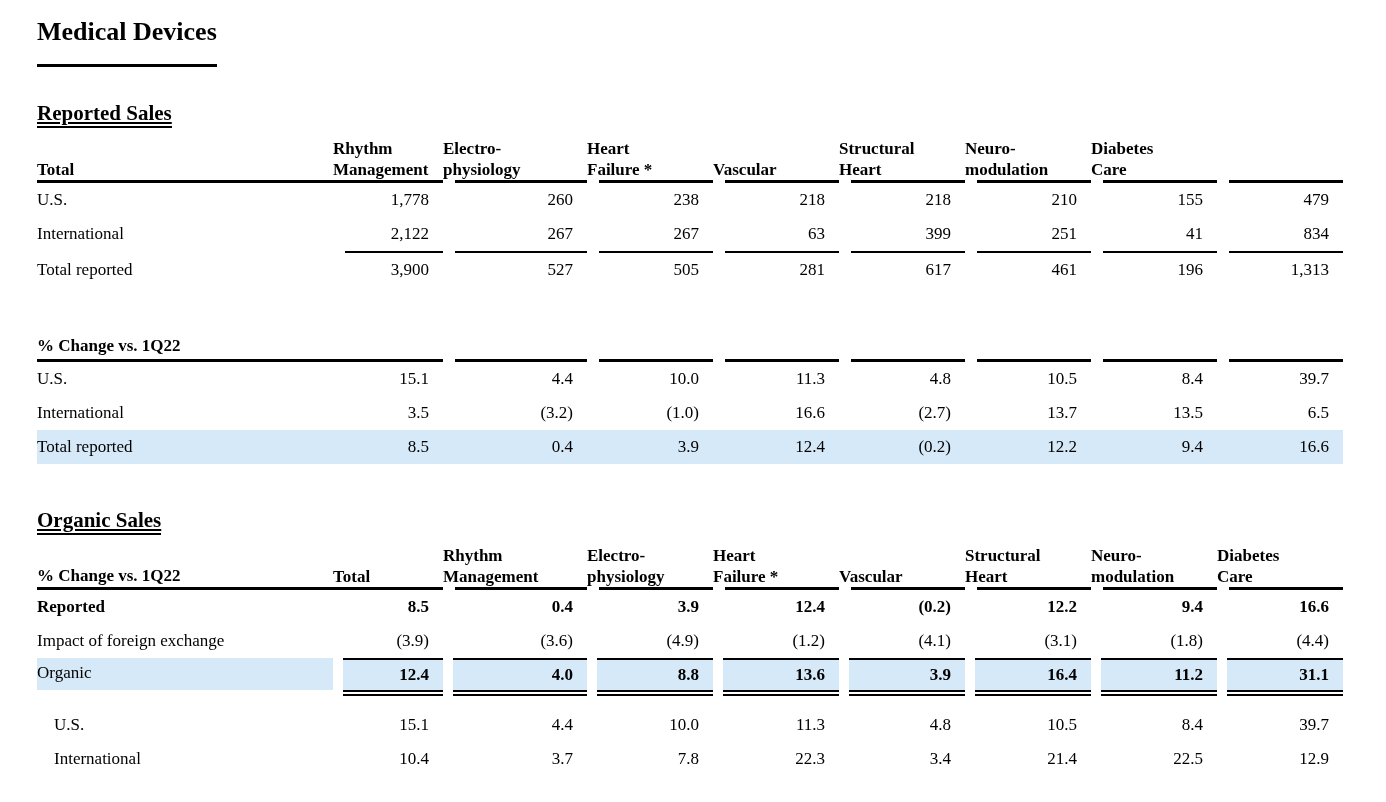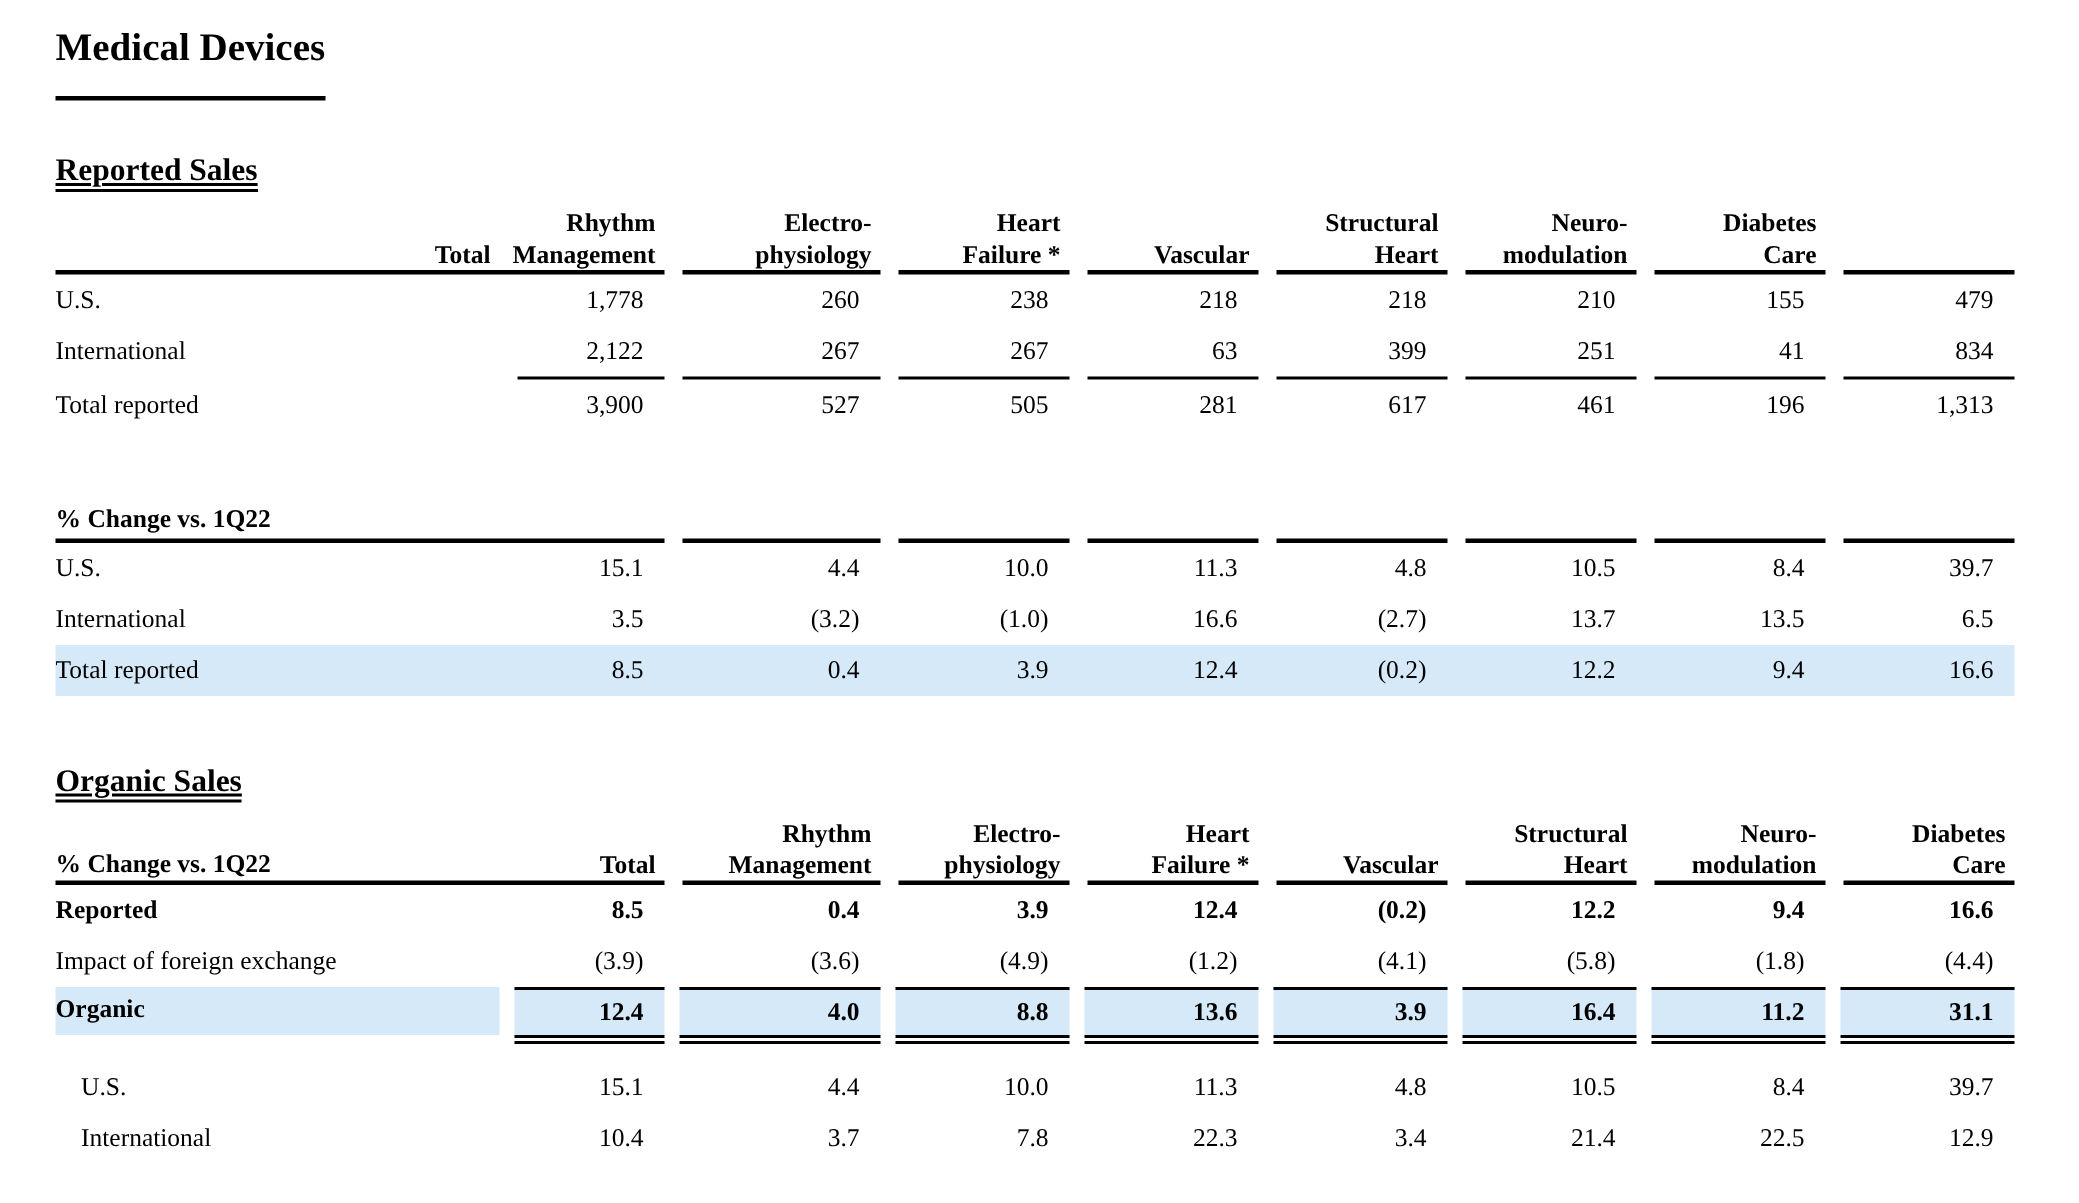--- a/index.html
+++ b/index.html
@@ -21,41 +21,41 @@
   .h2{
     display:inline-block;font-size:21px;font-weight:bold;
     border-bottom:2px solid #000;padding-bottom:1px;line-height:24px;text-decoration:underline;
   }
   .h2-reported{margin-top:34px;}
   .h2-organic{margin-top:44px;}
   .grid{display:grid;grid-template-columns:var(--cols);width:1306px;}
   
   .headrow{margin-top:10px;align-items:end;}
   .hlabel{font-weight:bold;line-height:22px;align-self:end;}
-  .hcol{font-weight:bold;text-align:right;line-height:21px;align-self:end;padding-right:6px;}
+  .hcol{font-weight:bold;text-align:left;line-height:21px;align-self:end;padding-right:6px;}
   .hcol span{display:block;}
   
   .seg{height:0;border-bottom:3px solid var(--rule);margin-left:12px;}
   .segA{grid-column:1 / 3;margin-left:0;}
   .thin{border-bottom-width:2px;}
   .dseg{height:0;border-bottom:6px double var(--rule);margin-left:10px;}
   .empty{border:none;}
   
   .drow > div{line-height:34px;}
   .num{text-align:right;padding-right:14px;white-space:nowrap;}
   .lab{text-align:left;white-space:nowrap;}
   .bold{font-weight:bold;}
   .indent{padding-left:17px;}
   .hlrow{background:var(--hl);}
   
   .pctrow{margin-top:46px;}
   .pctrow > div{line-height:26px;font-weight:bold;}
   
   .orow > div{line-height:30px;}
-  .olab{background:var(--hl);font-weight:bold;}
+  .olab{background:var(--hl);font-weight:normal;}
   .onum{background:var(--hl);font-weight:bold;border-top:2px solid var(--rule);margin-left:10px;}
   .spacer10{height:12px;}
 </style>
 </head>
 <body>
 
 <div class="page">
 
   <div><span class="h1">Medical Devices</span></div>
 
@@ -257,21 +257,21 @@
     <div class="num bold">9.4</div>
     <div class="num bold">16.6</div>
   </div>
   <div class="grid drow">
     <div class="lab">Impact of foreign exchange</div>
     <div class="num">(3.9)</div>
     <div class="num">(3.6)</div>
     <div class="num">(4.9)</div>
     <div class="num">(1.2)</div>
     <div class="num">(4.1)</div>
-    <div class="num">(5.8)</div>
+    <div class="num">(3.1)</div>
     <div class="num">(1.8)</div>
     <div class="num">(4.4)</div>
   </div>
   <div class="grid drow orow">
     <div class="lab olab">Organic</div>
     <div class="num onum">12.4</div>
     <div class="num onum">4.0</div>
     <div class="num onum">8.8</div>
     <div class="num onum">13.6</div>
     <div class="num onum">3.9</div>

